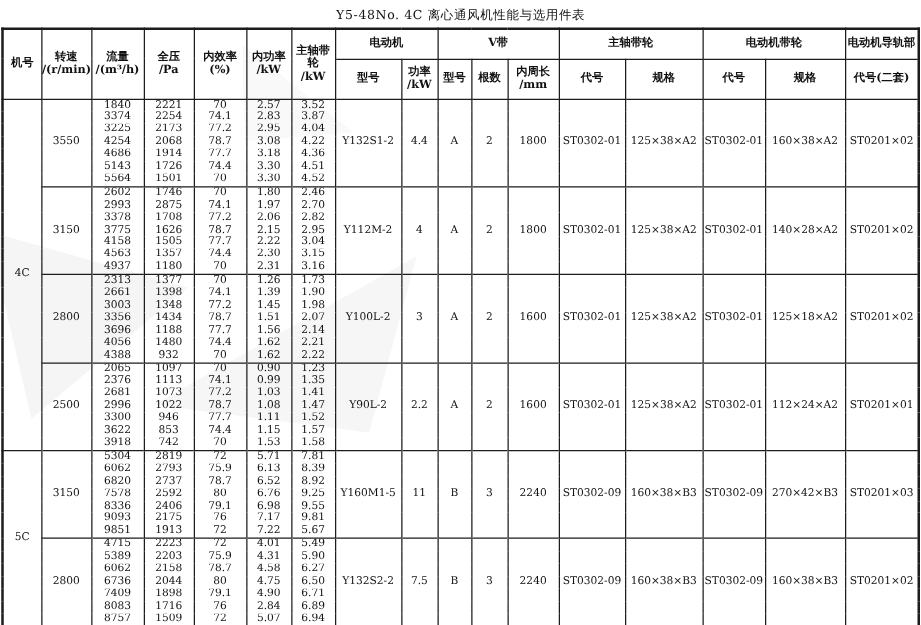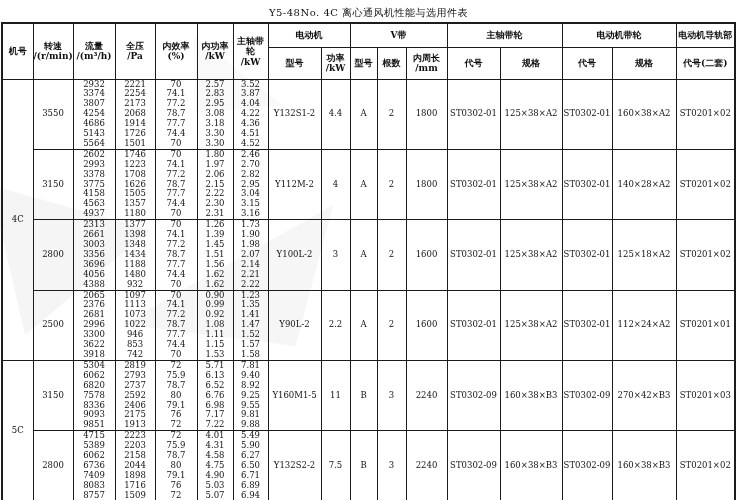--- a/index.html
+++ b/index.html
@@ -148,21 +148,21 @@
         </th>
         <th>
           <span>代号(二套)</span>
         </th>
       </tr>
     </thead>
     <tbody>
         <tr class="block-start">
           <td rowspan="28">4C</td>
           <td rowspan="7">3550</td>
-          <td>2932</td>
+          <td>1840</td>
           <td>2221</td>
           <td>70</td>
           <td>2.57</td>
           <td>3.52</td>
           <td rowspan="7">Y132S1-2</td>
           <td rowspan="7">4.4</td>
           <td rowspan="7">A</td>
           <td rowspan="7">2</td>
           <td rowspan="7">1800</td>
           <td rowspan="7">ST0302-01</td>
@@ -172,21 +172,21 @@
           <td rowspan="7">ST0201×02</td>
         </tr>
         <tr>
           <td>3374</td>
           <td>2254</td>
           <td>74.1</td>
           <td>2.83</td>
           <td>3.87</td>
         </tr>
         <tr>
-          <td>3807</td>
+          <td>3225</td>
           <td>2173</td>
           <td>77.2</td>
           <td>2.95</td>
           <td>4.04</td>
         </tr>
         <tr>
           <td>4254</td>
           <td>2068</td>
           <td>78.7</td>
           <td>3.08</td>
@@ -226,21 +226,21 @@
           <td rowspan="7">2</td>
           <td rowspan="7">1800</td>
           <td rowspan="7">ST0302-01</td>
           <td rowspan="7">125×38×A2</td>
           <td rowspan="7">ST0302-01</td>
           <td rowspan="7">140×28×A2</td>
           <td rowspan="7">ST0201×02</td>
         </tr>
         <tr>
           <td>2993</td>
-          <td>1223</td>
+          <td>2875</td>
           <td>74.1</td>
           <td>1.97</td>
           <td>2.70</td>
         </tr>
         <tr>
           <td>3378</td>
           <td>1708</td>
           <td>77.2</td>
           <td>2.06</td>
           <td>2.82</td>
@@ -355,21 +355,21 @@
           <td>2376</td>
           <td>1113</td>
           <td>74.1</td>
           <td>0.99</td>
           <td>1.35</td>
         </tr>
         <tr>
           <td>2681</td>
           <td>1073</td>
           <td>77.2</td>
-          <td>0.92</td>
+          <td>1.03</td>
           <td>1.41</td>
         </tr>
         <tr>
           <td>2996</td>
           <td>1022</td>
           <td>78.7</td>
           <td>1.08</td>
           <td>1.47</td>
         </tr>
         <tr>
@@ -410,21 +410,21 @@
           <td rowspan="7">160×38×B3</td>
           <td rowspan="7">ST0302-09</td>
           <td rowspan="7">270×42×B3</td>
           <td rowspan="7">ST0201×03</td>
         </tr>
         <tr>
           <td>6062</td>
           <td>2793</td>
           <td>75.9</td>
           <td>6.13</td>
-          <td>9.40</td>
+          <td>8.39</td>
         </tr>
         <tr>
           <td>6820</td>
           <td>2737</td>
           <td>78.7</td>
           <td>6.52</td>
           <td>8.92</td>
         </tr>
         <tr>
           <td>7578</td>
@@ -445,21 +445,21 @@
           <td>2175</td>
           <td>76</td>
           <td>7.17</td>
           <td>9.81</td>
         </tr>
         <tr>
           <td>9851</td>
           <td>1913</td>
           <td>72</td>
           <td>7.22</td>
-          <td>9.88</td>
+          <td>5.67</td>
         </tr>
         <tr class="block-start">
           <td rowspan="7">2800</td>
           <td>4715</td>
           <td>2223</td>
           <td>72</td>
           <td>4.01</td>
           <td>5.49</td>
           <td rowspan="7">Y132S2-2</td>
           <td rowspan="7">7.5</td>
@@ -497,21 +497,21 @@
           <td>7409</td>
           <td>1898</td>
           <td>79.1</td>
           <td>4.90</td>
           <td>6.71</td>
         </tr>
         <tr>
           <td>8083</td>
           <td>1716</td>
           <td>76</td>
-          <td>5.03</td>
+          <td>2.84</td>
           <td>6.89</td>
         </tr>
         <tr>
           <td>8757</td>
           <td>1509</td>
           <td>72</td>
           <td>5.07</td>
           <td>6.94</td>
         </tr>
       </tbody>

